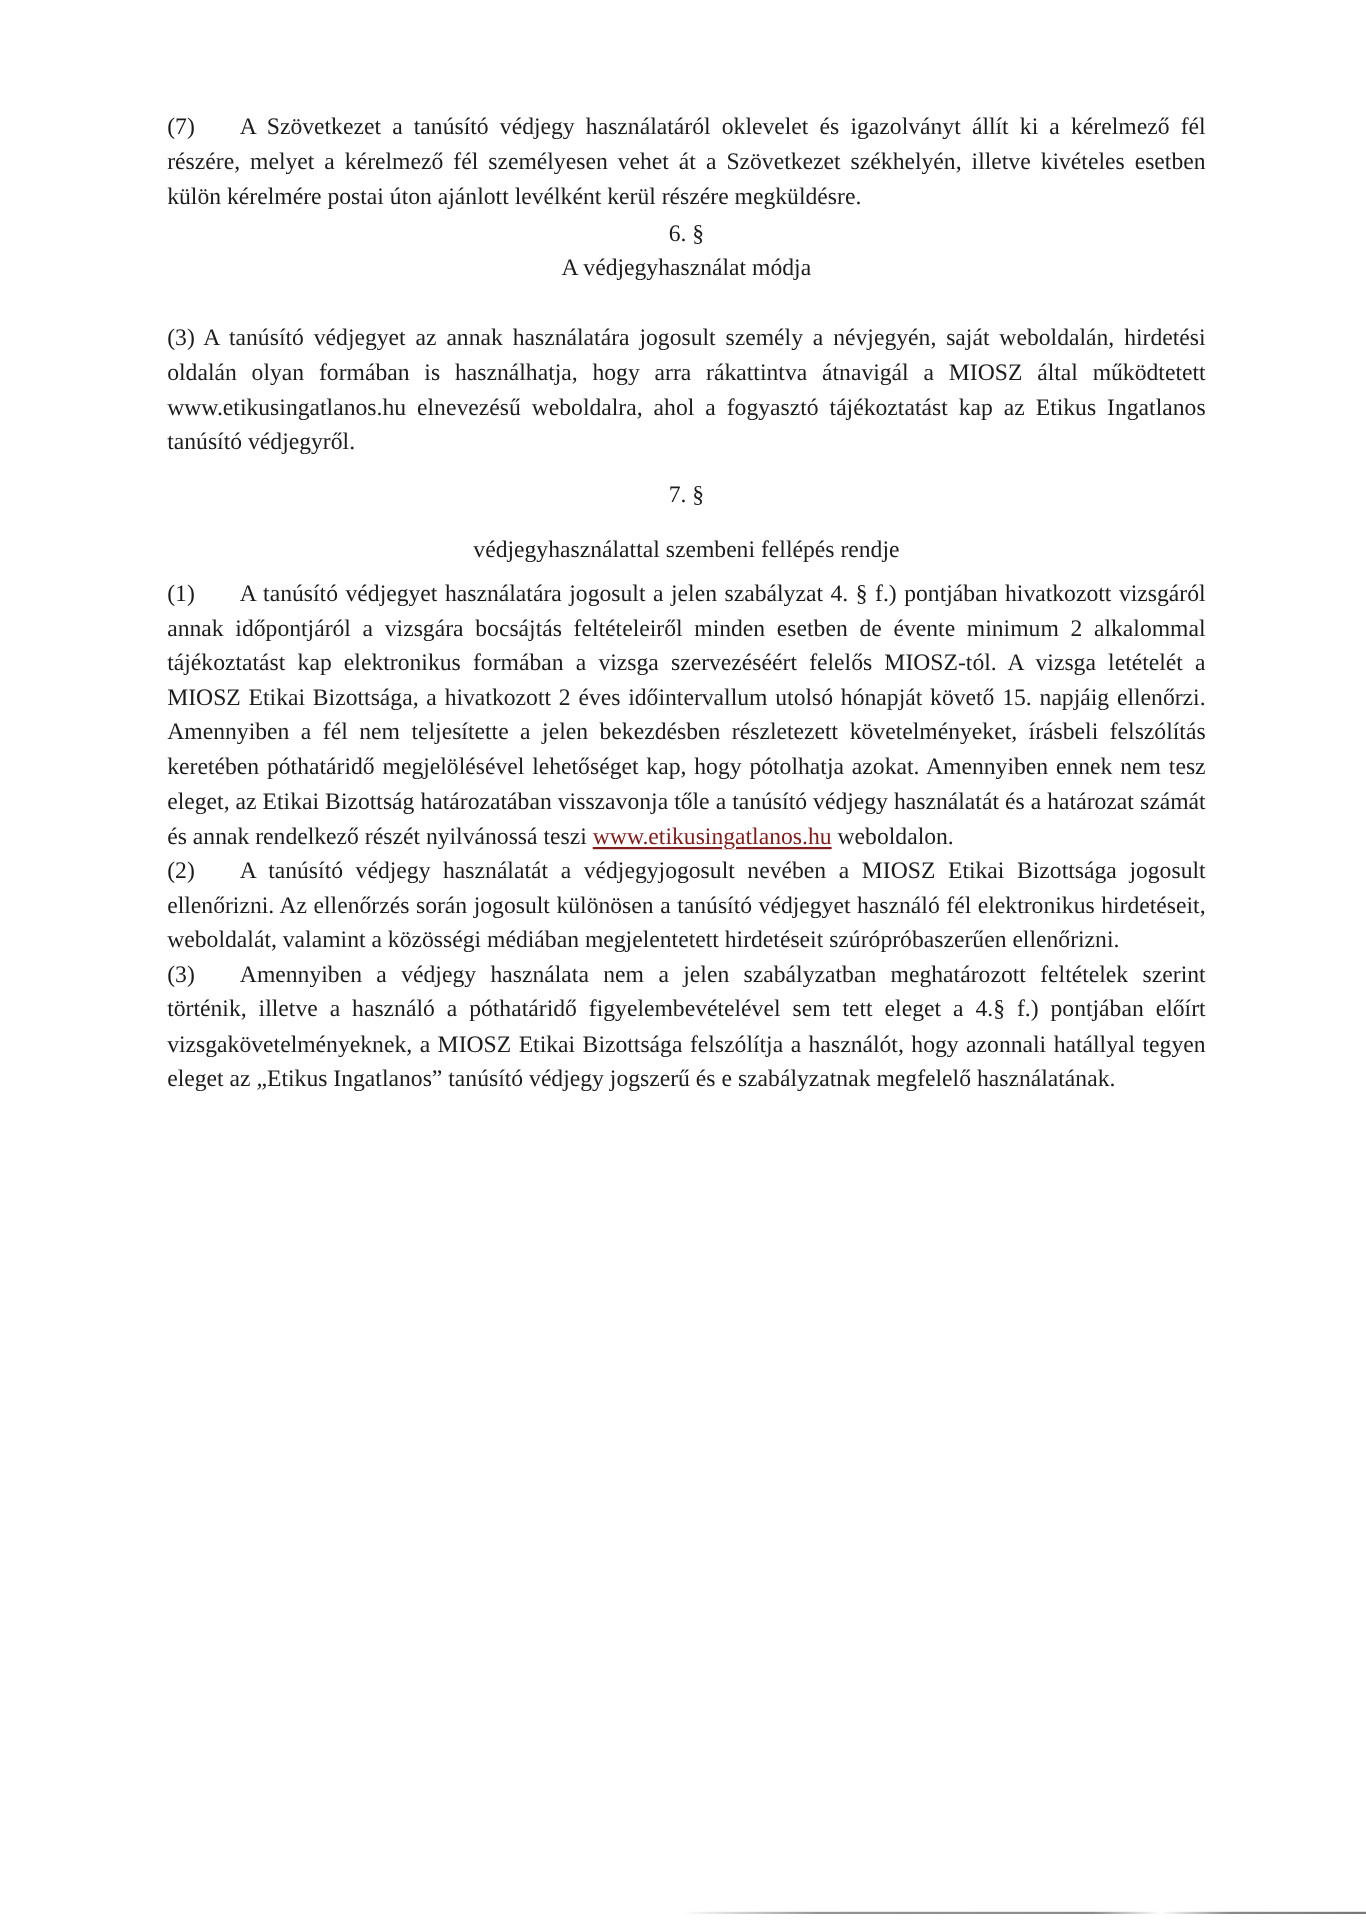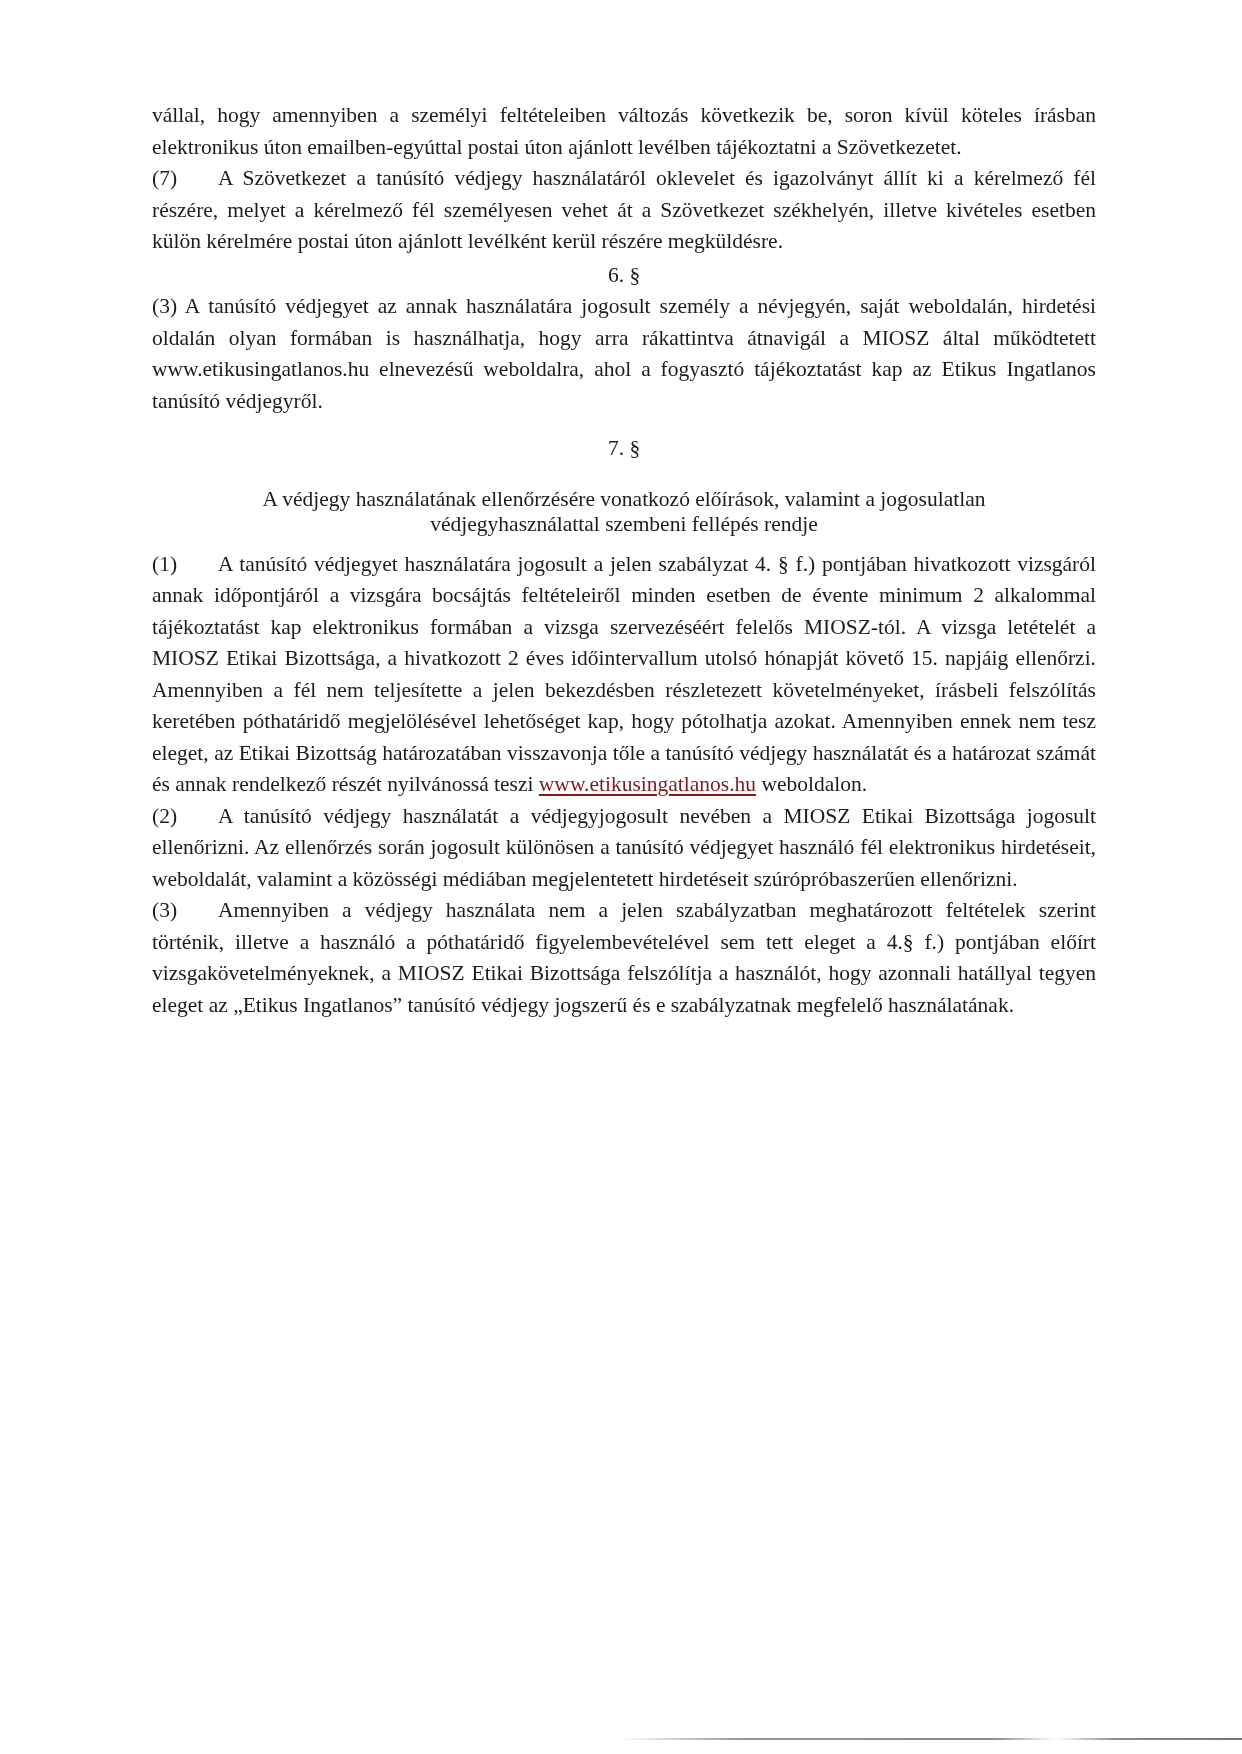--- a/index.html
+++ b/index.html
@@ -23,36 +23,35 @@
   .scan-edge {
     position: absolute; left: 620px; right: 0; top: 1738px; height: 2px;
     background: linear-gradient(to right, rgba(0,0,0,0), rgba(60,60,60,0.55) 20%, rgba(60,60,60,0.6) 60%, rgba(0,0,0,0) 70%, rgba(60,60,60,0.6) 80%, rgba(60,60,60,0.7));
   }
 </style>
 </head>
 <body>
 
 <div class="page">
 
-  <p class="para">vállal, hogy amennyiben a személyi feltételeiben változás következik be, soron kívül köteles írásban elektronikus úton emailben-egyúttal postai úton ajánlott levélben tájékoztatni a Szövetkezetet.</p>
 
   <p class="para tabbed">
     <span class="num">(7)</span><span>A Szövetkezet a tanúsító védjegy használatáról oklevelet és igazolványt állít ki a kérelmező fél részére, melyet a kérelmező fél személyesen vehet át a Szövetkezet székhelyén, illetve kivételes esetben külön kérelmére postai úton ajánlott levélként kerül részére megküldésre.</span>
   </p>
 
   <p class="center sec-num">6. §</p>
+  <p class="center sec-title-gap">A védjegyhasználat módja</p>
 
   <p class="para">
     <span>(3)</span>
     <span>A tanúsító védjegyet az annak használatára jogosult személy a névjegyén, saját weboldalán, hirdetési oldalán olyan formában is használhatja, hogy arra rákattintva átnavigál a MIOSZ által működtetett www.etikusingatlanos.hu elnevezésű weboldalra, ahol a fogyasztó tájékoztatást kap az Etikus Ingatlanos tanúsító védjegyről.</span>
   </p>
 
   <p class="center sec7-num">7. §</p>
   <div class="center sec7-title">
-    <div>A védjegy használatának ellenőrzésére vonatkozó előírások, valamint a jogosulatlan</div>
     <div>védjegyhasználattal szembeni fellépés rendje</div>
   </div>
 
   <p class="para tabbed">
     <span class="num">(1)</span><span>A tanúsító védjegyet használatára jogosult a jelen szabályzat 4. § f.) pontjában hivatkozott vizsgáról annak időpontjáról a vizsgára bocsájtás feltételeiről minden esetben de évente minimum 2 alkalommal tájékoztatást kap elektronikus formában a vizsga szervezéséért felelős MIOSZ-tól. A vizsga letételét a MIOSZ Etikai Bizottsága, a hivatkozott 2 éves időintervallum utolsó hónapját követő 15. napjáig ellenőrzi. Amennyiben a fél nem teljesítette a jelen bekezdésben részletezett követelményeket, írásbeli felszólítás keretében póthatáridő megjelölésével lehetőséget kap, hogy pótolhatja azokat. Amennyiben ennek nem tesz eleget, az Etikai Bizottság határozatában visszavonja tőle a tanúsító védjegy használatát és a határozat számát és annak rendelkező részét nyilvánossá teszi </span><span class="link">www.etikusingatlanos.hu</span><span> weboldalon.</span>
   </p>
   <p class="para tabbed">
     <span class="num">(2)</span><span>A tanúsító védjegy használatát a védjegyjogosult nevében a MIOSZ Etikai Bizottsága jogosult ellenőrizni. Az ellenőrzés során jogosult különösen a tanúsító védjegyet használó fél elektronikus hirdetéseit, weboldalát, valamint a közösségi médiában megjelentetett hirdetéseit szúrópróbaszerűen ellenőrizni.</span>
   </p>
   <p class="para tabbed">

